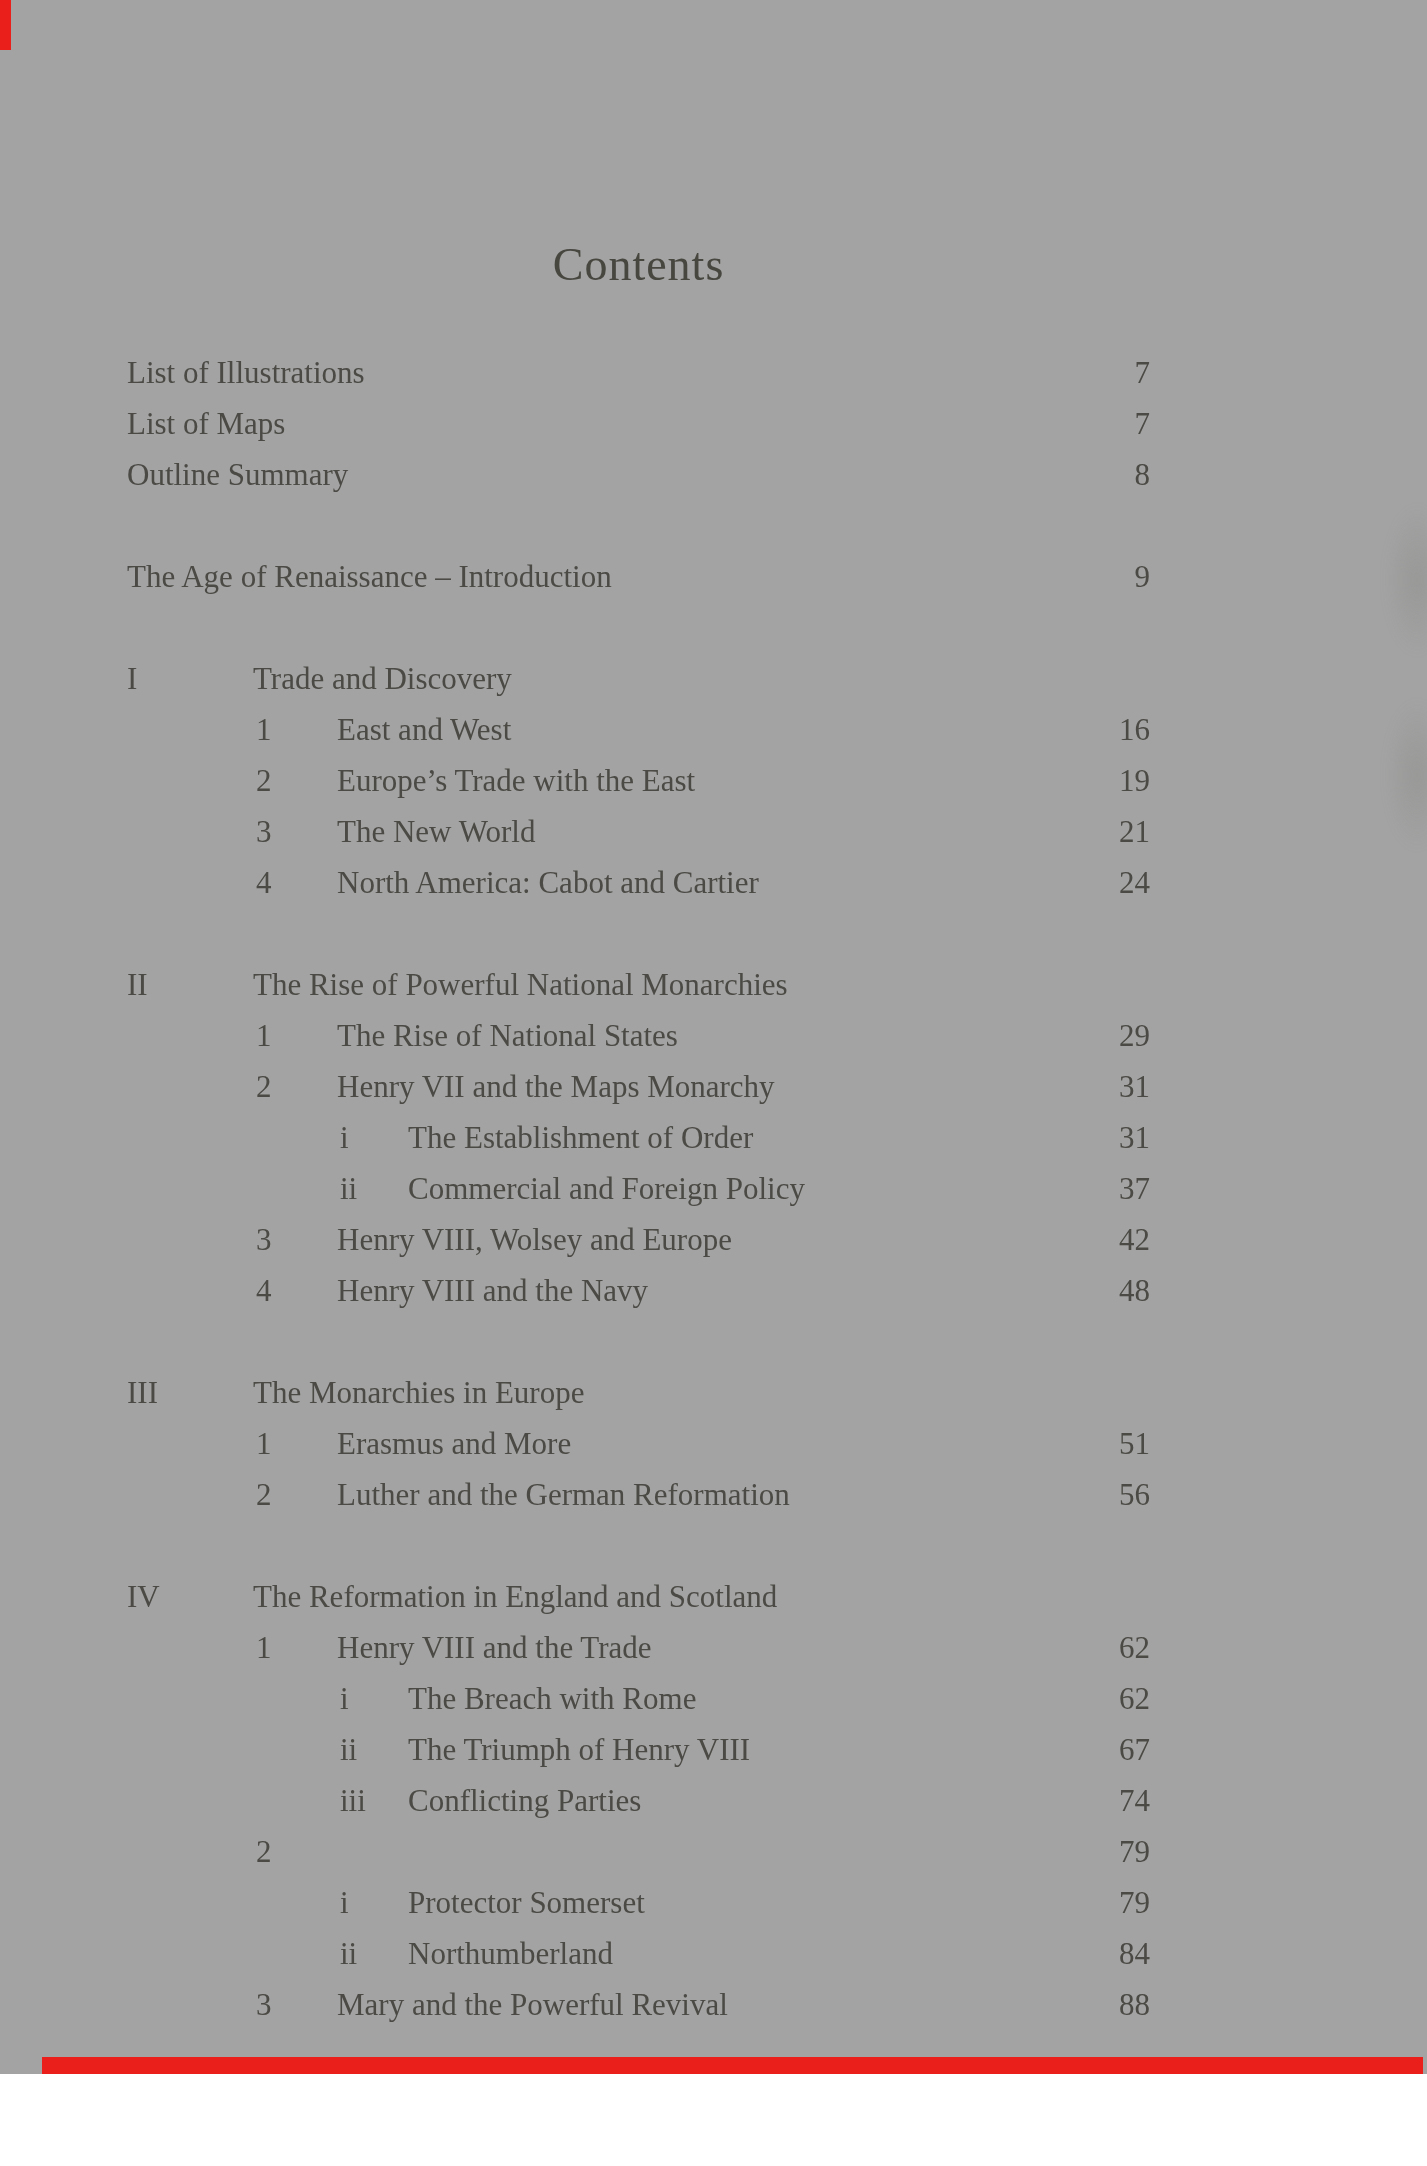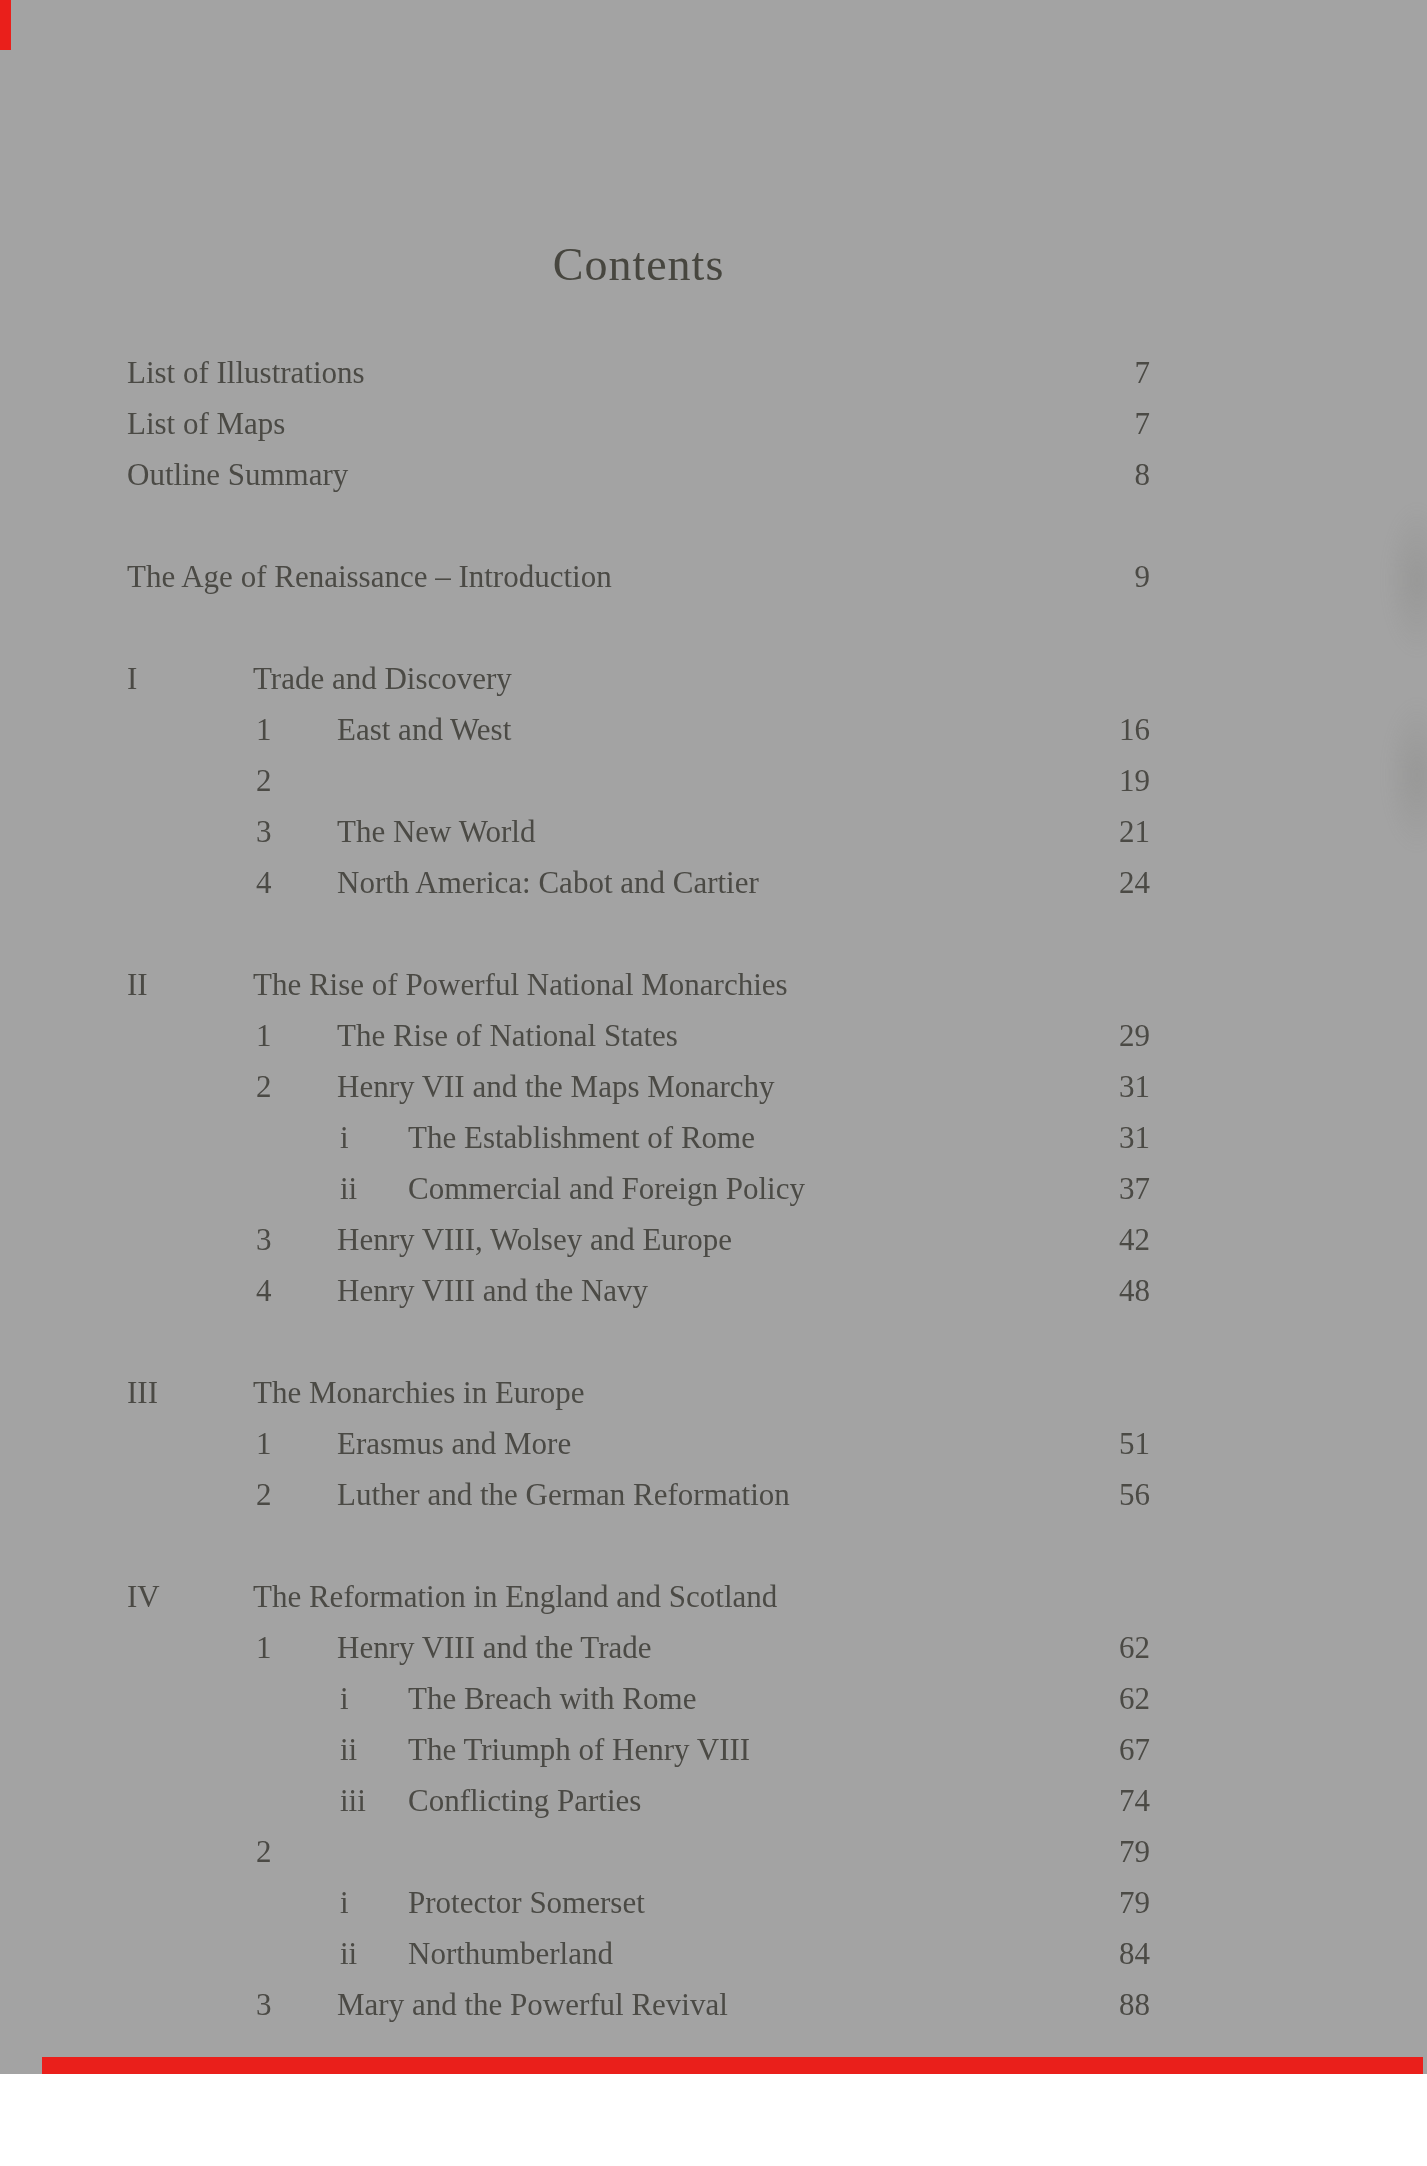--- a/index.html
+++ b/index.html
@@ -107,20 +107,21 @@
         <div class="row">
           <span class="sp1"></span>
           <span class="c-num">1</span>
           <span class="label">East and West</span>
           <span class="fill"></span>
           <span class="pagenum">16</span>
         </div>
         <div class="row">
           <span class="sp1"></span>
           <span class="c-num">2</span>
+          <span class="label">Europe’s Trade with the East</span>
           <span class="fill"></span>
           <span class="pagenum">19</span>
         </div>
         <div class="row">
           <span class="sp1"></span>
           <span class="c-num">3</span>
           <span class="label">The New World</span>
           <span class="fill"></span>
           <span class="pagenum">21</span>
         </div>
@@ -147,21 +148,21 @@
         <div class="row">
           <span class="sp1"></span>
           <span class="c-num">2</span>
           <span class="label">Henry VII and the Maps Monarchy</span>
           <span class="fill"></span>
           <span class="pagenum">31</span>
         </div>
         <div class="row">
           <span class="sp2"></span>
           <span class="c-rnum">i</span>
-          <span class="label">The Establishment of Rome</span>
+          <span class="label">The Establishment of Order</span>
           <span class="fill"></span>
           <span class="pagenum">31</span>
         </div>
         <div class="row">
           <span class="sp2"></span>
           <span class="c-rnum">ii</span>
           <span class="label">Commercial and Foreign Policy</span>
           <span class="fill"></span>
           <span class="pagenum">37</span>
         </div>

